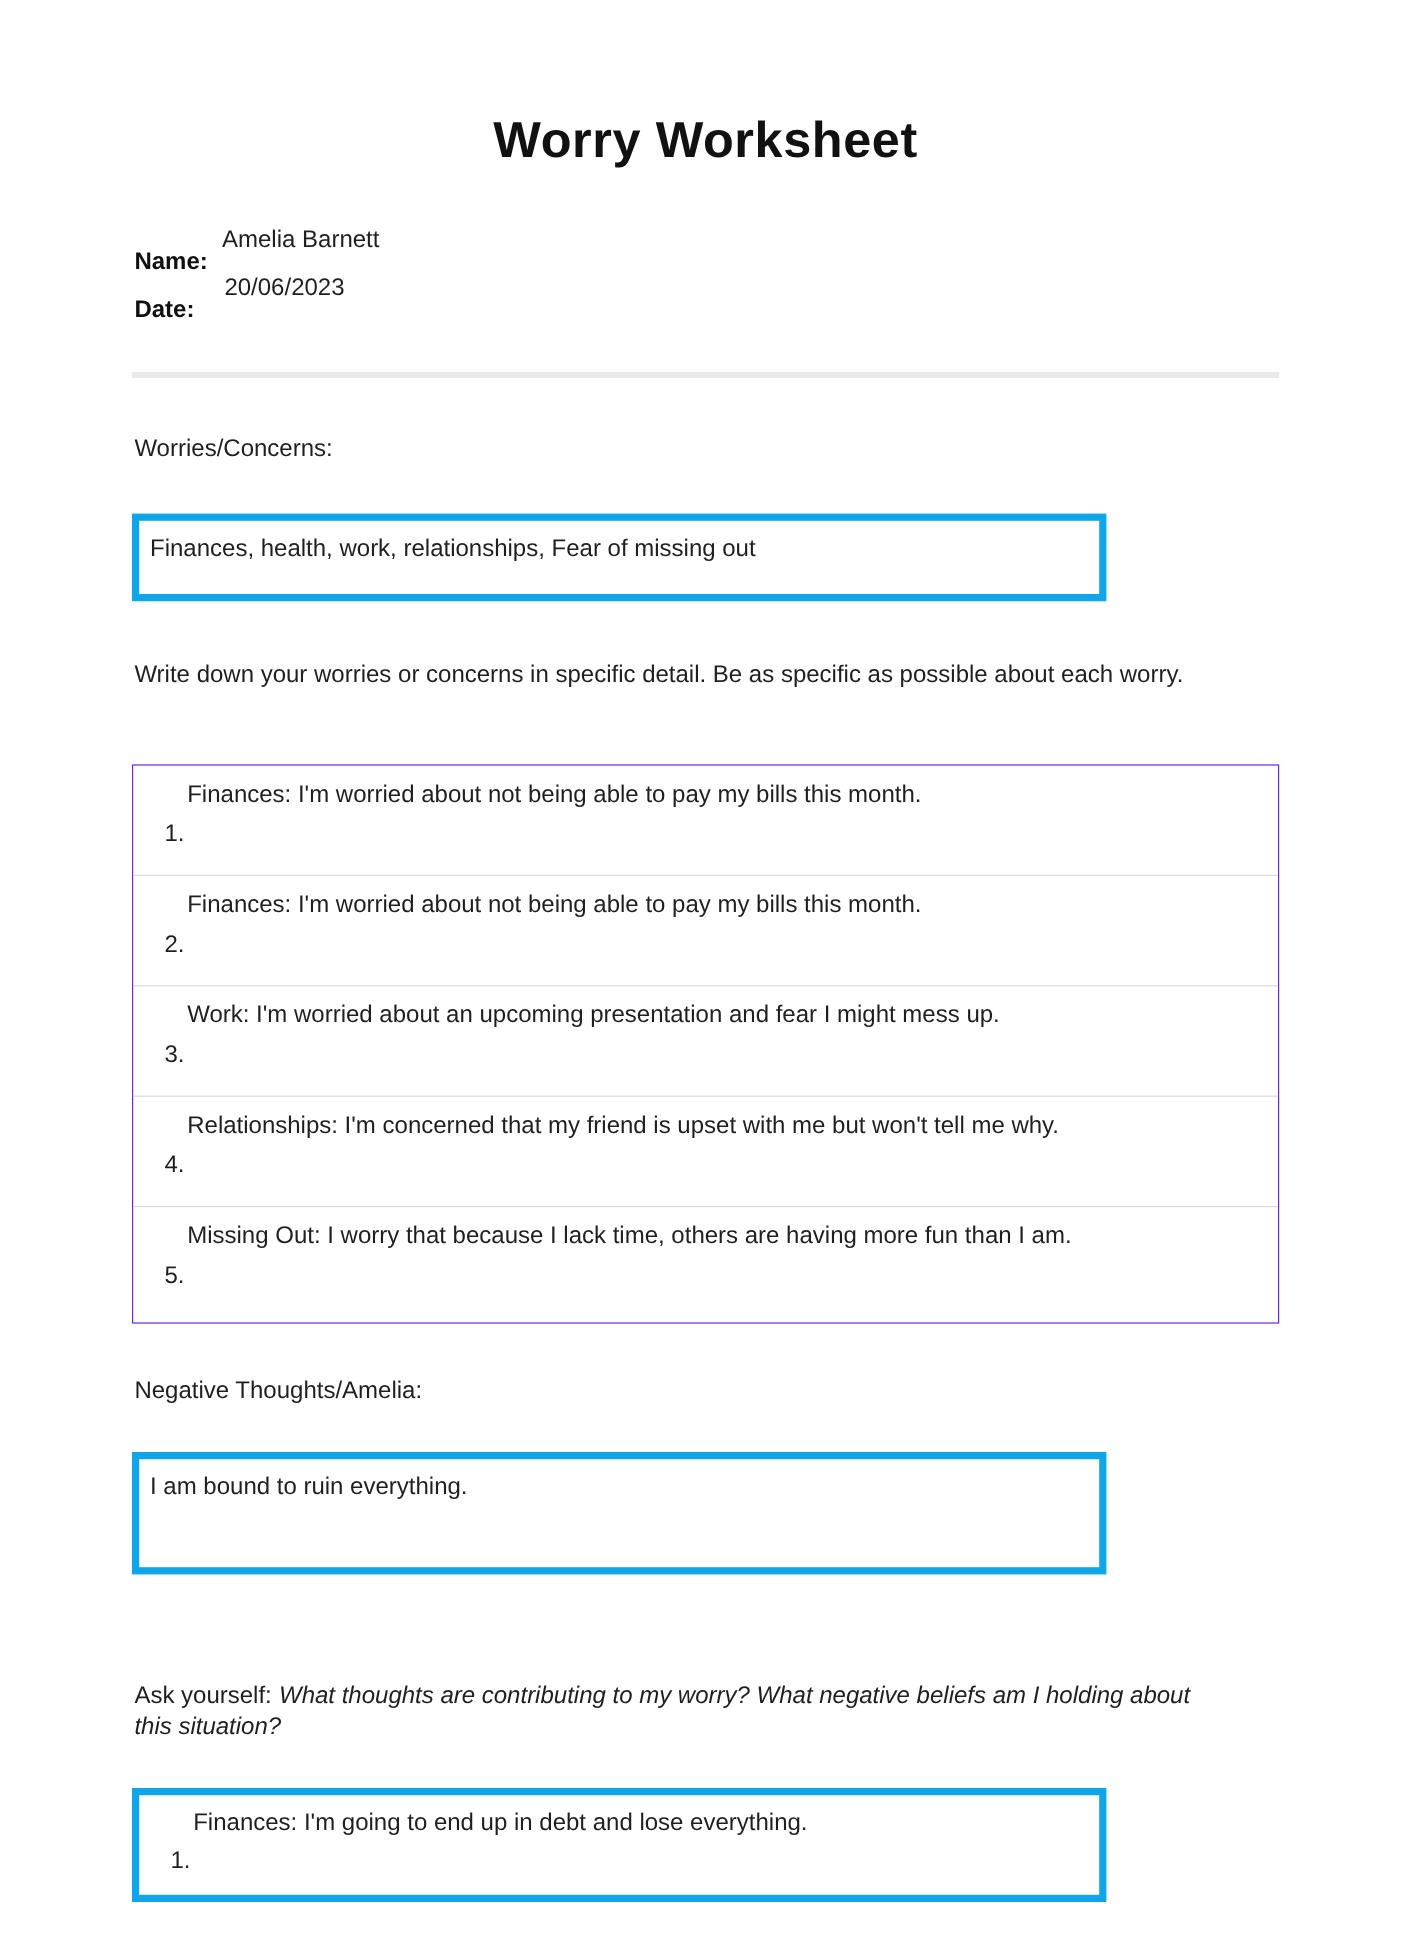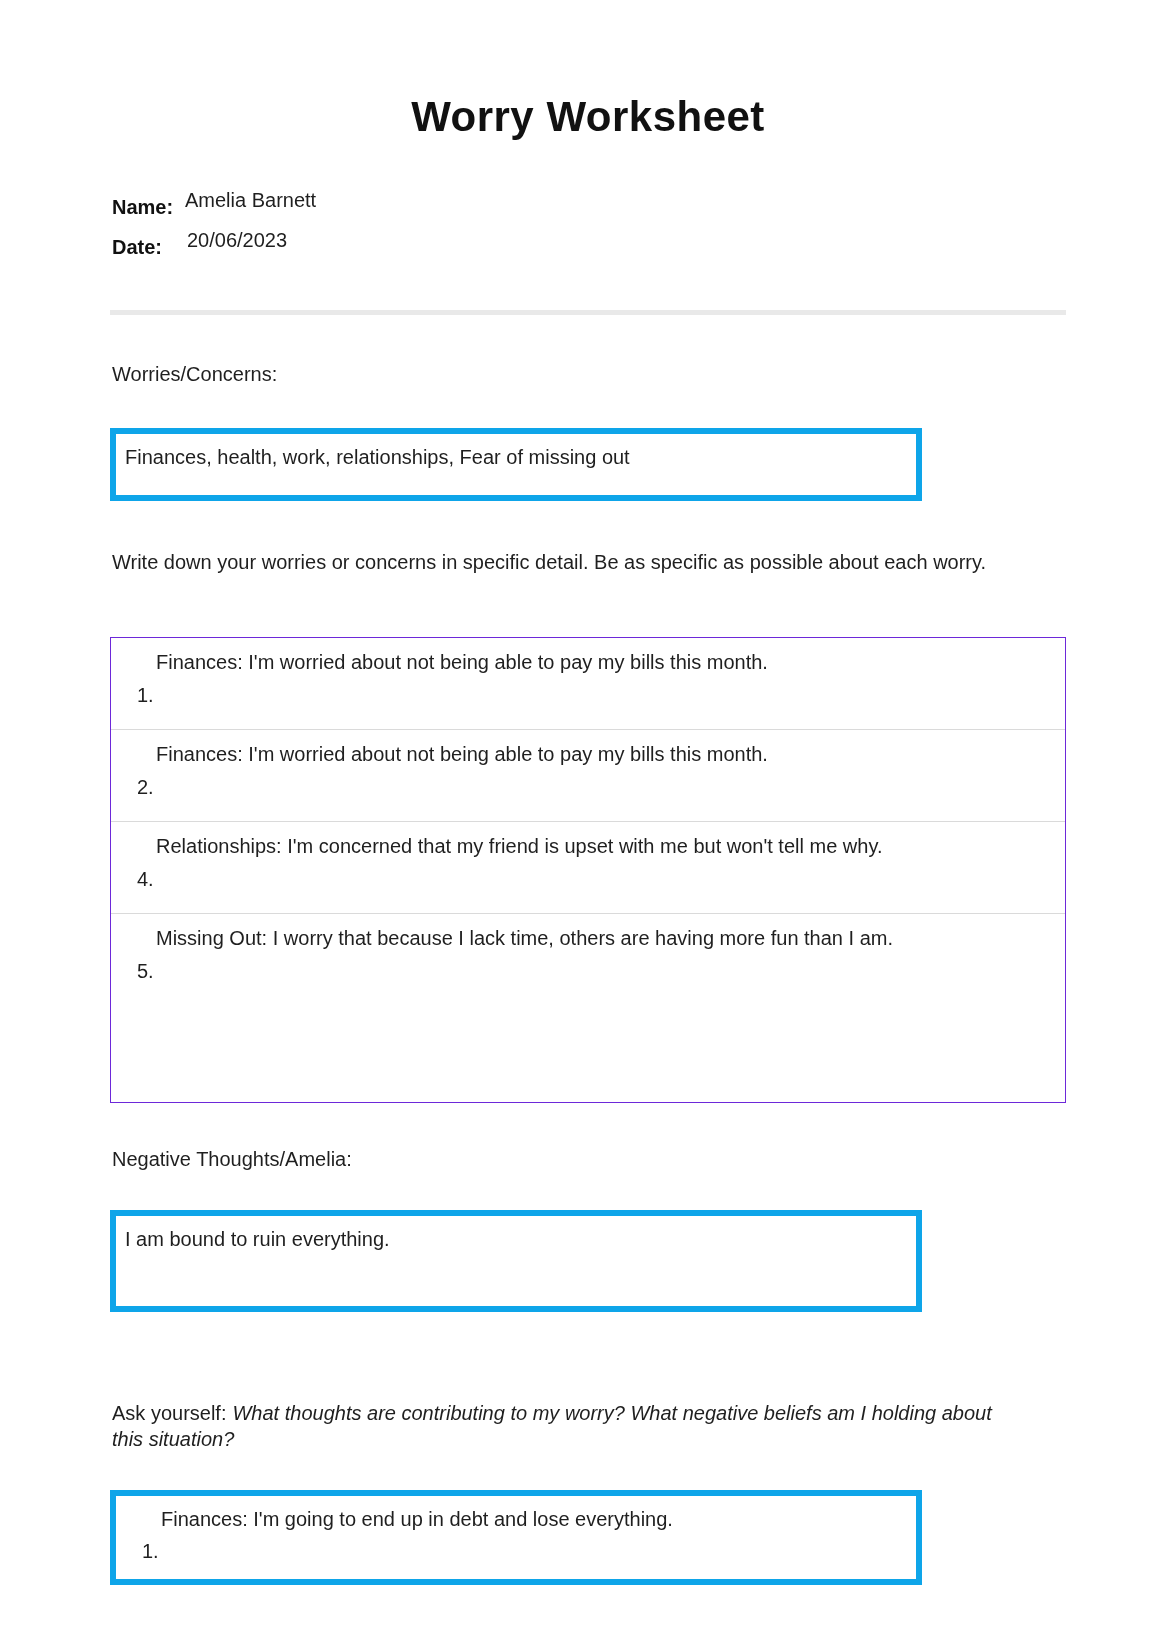--- a/index.html
+++ b/index.html
@@ -23,20 +23,21 @@
     font-size: 42px;
     font-weight: bold;
     letter-spacing: 0.5px;
     color: #111111;
   }
   .field-label {
     position: absolute;
     font-size: 20px;
     font-weight: bold;
     color: #111111;
+    margin-top: 11px;
   }
   .field-value {
     position: absolute;
     font-size: 20px;
     color: #1f1f1f;
   }
   .name-label { left: 112px; top: 196px; }
   .name-value { left: 185px; top: 189px; }
   .date-label { left: 112px; top: 236px; }
   .date-value { left: 187px; top: 229px; }
@@ -141,20 +142,24 @@
   <div class="list-box">
     <div class="worry-row">
       <div class="row-text">Finances: I'm worried about not being able to pay my bills this month.</div>
       <div class="row-num">1.</div>
     </div>
     <div class="worry-row">
       <div class="row-text">Finances: I'm worried about not being able to pay my bills this month.</div>
       <div class="row-num">2.</div>
     </div>
     <div class="worry-row">
+      <div class="row-text">Work: I'm worried about an upcoming presentation and fear I might mess up.</div>
+      <div class="row-num">3.</div>
+    </div>
+    <div class="worry-row">
       <div class="row-text">Relationships: I'm concerned that my friend is upset with me but won't tell me why.</div>
       <div class="row-num">4.</div>
     </div>
     <div class="worry-row">
       <div class="row-text">Missing Out: I worry that because I lack time, others are having more fun than I am.</div>
       <div class="row-num">5.</div>
     </div>
   </div>
 
   <div class="section-label neg-label">Negative Thoughts/Amelia:</div>

